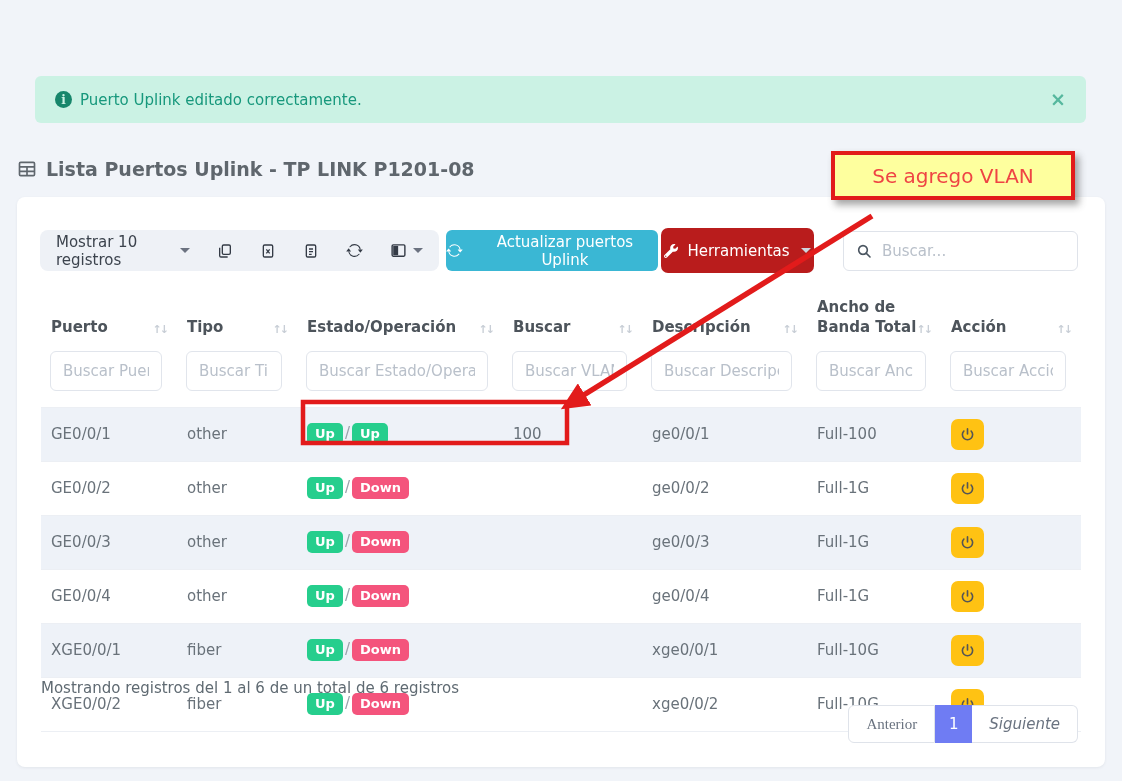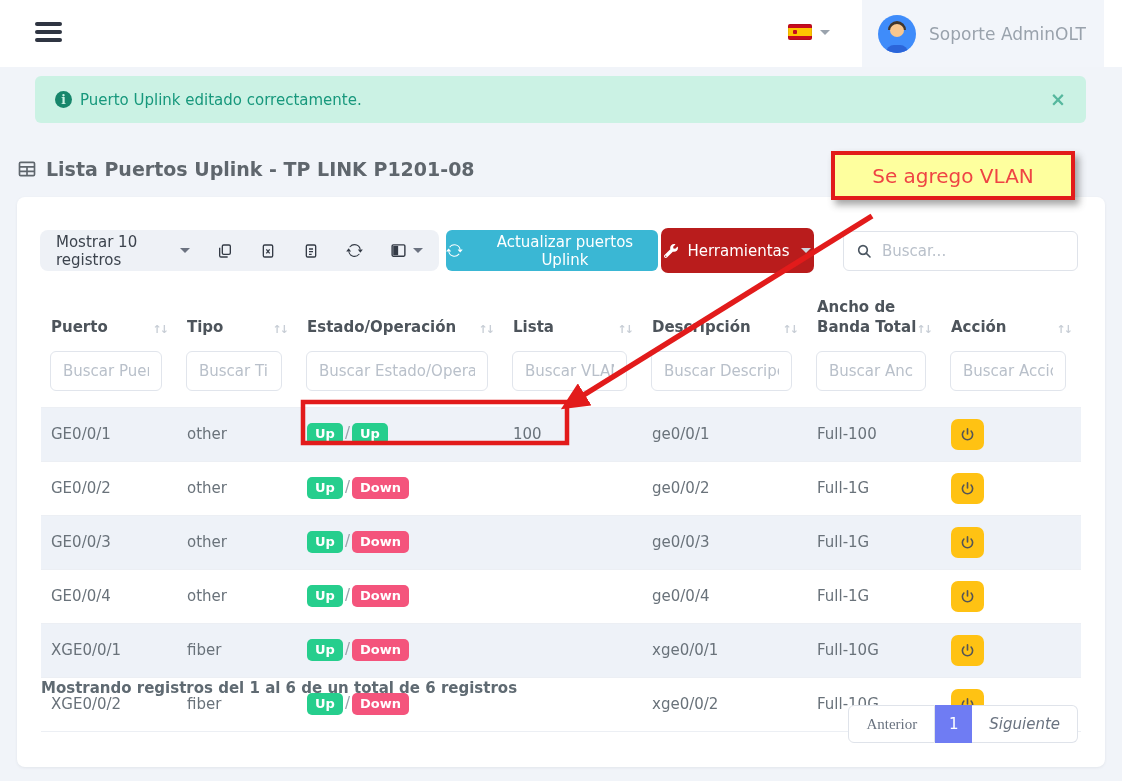--- a/index.html
+++ b/index.html
@@ -83,55 +83,36 @@
   tbody tr:last-child { border-bottom:1px solid #eceff4; }
   tbody tr.striped { background:#eef2f8; }
   .badge { display:inline-block; font-size:13px; font-weight:bold; color:#fff; padding:4px 8px 5px; border-radius:5px; line-height:1; }
   .badge-up { background:#26ce8d; }
   .badge-down { background:#f4547c; }
   .badge-sep { color:#98a0aa; margin:0 2px; }
   .power-btn { width:33px; height:31px; background:#ffc213; border:none; border-radius:7px; cursor:pointer;
                display:flex; align-items:center; justify-content:center; }
 
   
-  .info-text { position:absolute; left:24px; top:482px; font-size:15px; color:#5f6a72;font-weight:bold; }
+  .info-text { position:absolute; left:24px; top:482px; font-size:15px; color:#5f6a72; }
   .pagination { position:absolute; right:27px; top:508px; display:flex; }
   .page-btn { border:1px solid #dfe3ea; background:#fff; color:#6a7380; font-size:15px; padding:9px 17px;
               cursor:pointer; font-family:inherit; }
   .page-btn.prev { border-radius:6px 0 0 6px;font-family:Liberation Serif, serif; }
   .page-btn.next { border-radius:0 6px 6px 0; border-left:none;font-style:italic; }
   .page-btn.active { background:#6f7cf3; border-color:#6f7cf3; color:#fff; min-width:37px; text-align:center; padding:9px 0; }
 
   
   .overlay { position:absolute; inset:0; width:1122px; height:781px; pointer-events:none; z-index:55; }
 </style>
 </head>
 <body>
 
 <div class="page">
 
-  <div class="navbar">
-    <div class="hamburger">
-        <span></span>
-        <span></span>
-        <span></span>
-      </div>
-    <div class="lang">
-      <span class="flag"></span>
-      <span class="caret"></span>
-    </div>
-    <div class="user-box">
-      <span class="avatar">
-          <span class="hair"></span>
-          <span class="face"></span>
-          <span class="body"></span>
-        </span>
-      <span class="user-name">Soporte AdminOLT</span>
-    </div>
-  </div>
 
   <div class="alert">
     <span class="info-icon">i</span>
     <span class="alert-text">Puerto Uplink editado correctamente.</span>
     <span class="alert-close">×</span>
   </div>
 
   <div class="page-title">
     <svg viewBox="0 0 24 24" width="20" height="20" fill="none" stroke="#5f666d" stroke-width="2">
       <rect x="3" y="4" width="18" height="16" rx="1.5"></rect>
@@ -236,21 +217,21 @@
                 </div>
               </th>
               <th>
                 <div class="th-inner">
                   <span class="th-label">Estado/Operación</span>
                   <span class="sort-ico">↑↓</span>
                 </div>
               </th>
               <th>
                 <div class="th-inner">
-                  <span class="th-label">Lista</span>
+                  <span class="th-label">Buscar</span>
                   <span class="sort-ico">↑↓</span>
                 </div>
               </th>
               <th>
                 <div class="th-inner">
                   <span class="th-label">Descripción</span>
                   <span class="sort-ico">↑↓</span>
                 </div>
               </th>
               <th>

